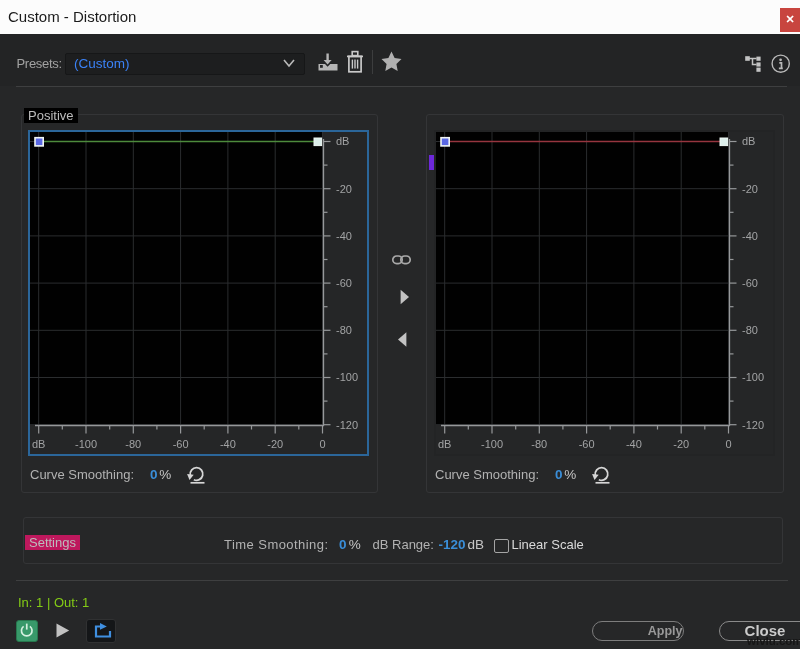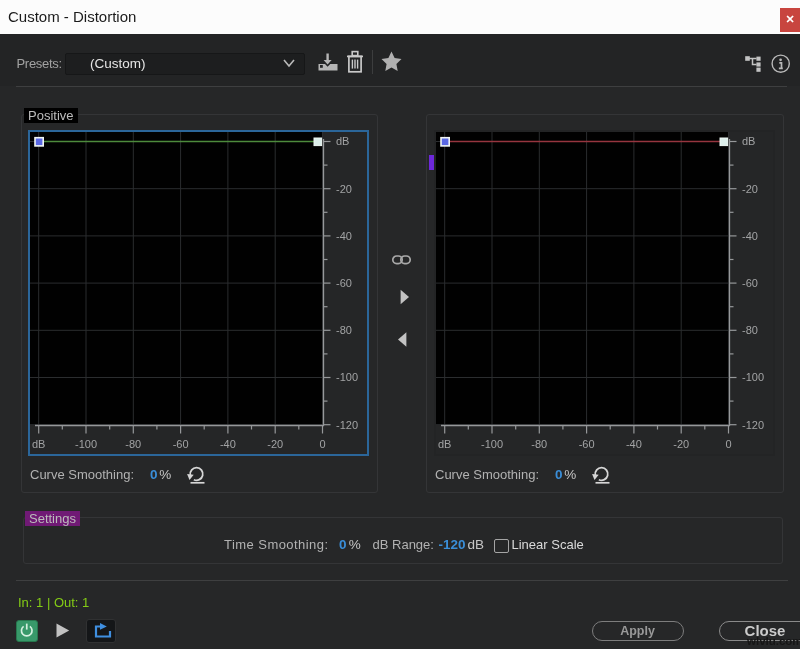--- a/index.html
+++ b/index.html
@@ -9,21 +9,21 @@
   .blue{color:#3a8ed8;font-weight:bold;font-size:13.5px;}
   .unit{color:#c6c6c6;font-size:13.5px;}
 </style></head>
 <body>
 <div class="abs" style="left:0;top:0;width:800px;height:34px;background:#fcfcfc;"></div>
 <div class="abs" style="left:8px;top:8px;font-size:15px;color:#1b1b1b;">Custom - Distortion</div>
 <div class="abs" style="left:780px;top:8px;width:20px;height:23.5px;background:#c8453f;color:#fff;font-size:11px;font-weight:bold;text-align:center;line-height:23px;">✕</div>
 <div class="abs" style="left:0;top:34px;width:800px;height:52px;background:#232425;"></div>
 <div class="abs lbl" style="left:16.5px;top:56px;color:#a2a2a2;letter-spacing:-0.3px;">Presets:</div>
 <div class="abs" style="left:65px;top:53px;width:238px;height:20px;background:#1d1e1f;border:1px solid #161718;border-radius:2px;"></div>
-<div class="abs" style="left:74px;top:56px;font-size:13.5px;color:#e5e5e5;margin-left:16px;">(Custom)</div>
+<div class="abs" style="left:74px;top:56px;font-size:13.5px;color:#3b82f6;">(Custom)</div>
 <svg class="abs" style="left:282px;top:58px" width="16" height="12">
     <polyline points="2,2 7,8 12,2" fill="none" stroke="#b9b9b9" stroke-width="1.6"></polyline>
   </svg>
 <svg class="abs" style="left:316px;top:51px" width="24" height="22">
     <line x1="11.6" y1="2.5" x2="11.6" y2="9" stroke="#b5b5b5" stroke-width="2.4"></line>
     <polygon points="7.6,9 15.6,9 11.6,13.6" fill="#b5b5b5"></polygon>
     <path d="M2.5 13 h6.5 l2.6 2.8 l2.6 -2.8 h7.3 v6.5 h-19 z" fill="#b5b5b5"></path>
     <rect x="4" y="14" width="2.8" height="2.8" fill="#252627"></rect>
   </svg>
 <svg class="abs" style="left:345px;top:49px" width="20" height="25">
@@ -49,21 +49,21 @@
     <circle cx="9.7" cy="9.7" r="8.6" fill="none" stroke="#b9b9b9" stroke-width="1.4"></circle>
     <circle cx="9.6" cy="5.8" r="1.35" fill="#b9b9b9"></circle>
     <path d="M 8.3,8.9 h 2.2 v 5 M 7.9,14.3 h 3.9" fill="none" stroke="#b9b9b9" stroke-width="1.7"></path>
   </svg>
 <div class="abs" style="left:16px;top:85.5px;width:771px;height:1px;background:#3e3f40;"></div>
 <div class="abs" style="left:21px;top:113.5px;width:355px;height:377.5px;border:1px solid #343537;border-radius:3px;"></div>
 <div class="abs" style="left:24px;top:108.0px;background:#000000;padding:0 4px;font-size:13px;color:#bcbcbc;">Positive</div>
 <div class="abs" style="left:426px;top:113.5px;width:356px;height:377.5px;border:1px solid #343537;border-radius:3px;"></div>
 <div class="abs" style="left:429px;top:108.0px;background:#6d28d9;padding:0 4px;font-size:13px;color:#bcbcbc;margin-top:47px;">Negative</div>
 <div class="abs" style="left:23px;top:516.5px;width:758px;height:45px;border:1px solid #343537;border-radius:3px;"></div>
-<div class="abs" style="left:25px;top:511.0px;background:#701a75;padding:0 4px;font-size:13px;color:#bcbcbc;">Settings</div>
+<div class="abs" style="left:25px;top:535px;background:#be185d;padding:0 4px;font-size:13px;color:#bcbcbc;">Settings</div>
 <div class="abs" style="left:28px;top:130px;width:341px;height:325.5px;border:2px solid #2b669a;box-sizing:border-box;background:#252627;">
     <svg width="337" height="321" style="position:absolute;left:0;top:0">
       <rect x="0" y="0" width="292" height="293" fill="#010101"></rect>
       <line x1="8.7" y1="0" x2="8.7" y2="293" stroke="#2b2d2f" stroke-width="1"></line>
       <line x1="56.0" y1="0" x2="56.0" y2="293" stroke="#2b2d2f" stroke-width="1"></line>
       <line x1="103.3" y1="0" x2="103.3" y2="293" stroke="#2b2d2f" stroke-width="1"></line>
       <line x1="150.6" y1="0" x2="150.6" y2="293" stroke="#2b2d2f" stroke-width="1"></line>
       <line x1="197.9" y1="0" x2="197.9" y2="293" stroke="#2b2d2f" stroke-width="1"></line>
       <line x1="245.2" y1="0" x2="245.2" y2="293" stroke="#2b2d2f" stroke-width="1"></line>
       <line x1="292.5" y1="0" x2="292.5" y2="293" stroke="#2b2d2f" stroke-width="1"></line>
@@ -227,15 +227,15 @@
     <line x1="10.75" y1="3.6" x2="10.75" y2="9.6" stroke="#d5f0e0" stroke-width="1.7"></line>
   </svg>
 <svg class="abs" style="left:55px;top:622px" width="16" height="17">
     <polygon points="1.5,1.5 14.2,8.5 1.5,15.5" fill="#c2c2c2"></polygon>
   </svg>
 <div class="abs" style="left:85.5px;top:619px;width:30.5px;height:23.5px;background:#141618;border:1px solid #303132;border-radius:3px;box-sizing:border-box;"></div>
 <svg class="abs" style="left:85.5px;top:619px" width="30.5" height="23.5">
     <path d="M 14,7.5 H 10 V 17.5 H 24 V 12" fill="none" stroke="#3f8fe0" stroke-width="2.2"></path>
     <polygon points="14,4 20.8,7.4 14,10.8" fill="#3f8fe0"></polygon>
   </svg>
-<div class="abs" style="left:591.5px;top:620.5px;width:92px;height:20px;border:1.3px solid #7d7d7d;border-radius:11px;box-sizing:border-box;text-align:center;line-height:18px;font-size:12.5px;color:#999999;font-weight:bold;">Apply</div>
+<div class="abs" style="left:591.5px;top:620.5px;width:92px;height:20px;border:1.3px solid #7d7d7d;border-radius:11px;box-sizing:border-box;text-align:right;line-height:18px;font-size:12.5px;color:#999999;font-weight:bold;">Apply</div>
 <div class="abs" style="left:695px;top:620.5px;width:92px;height:20px;border:1.3px solid #8a8a8a;border-radius:11px;box-sizing:border-box;text-align:center;line-height:18px;font-size:15px;color:#cbcbcb;font-weight:bold;margin-left:24px;">Close</div>
 <div class="abs" style="left:747px;top:635px;font-size:11.5px;color:#161616;font-weight:bold;">wlvlu.com</div>
 
 </body></html>

